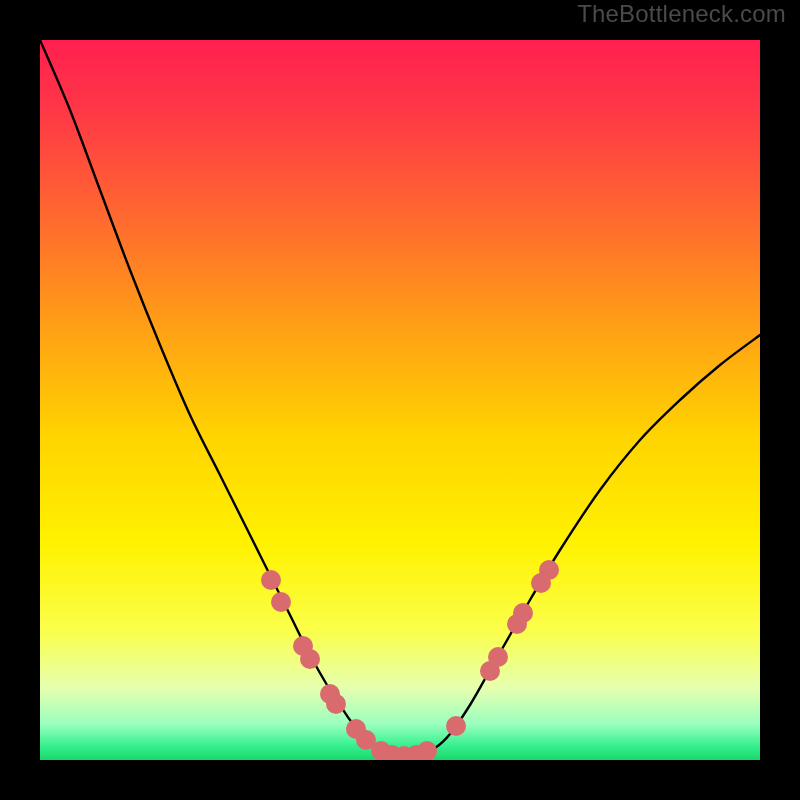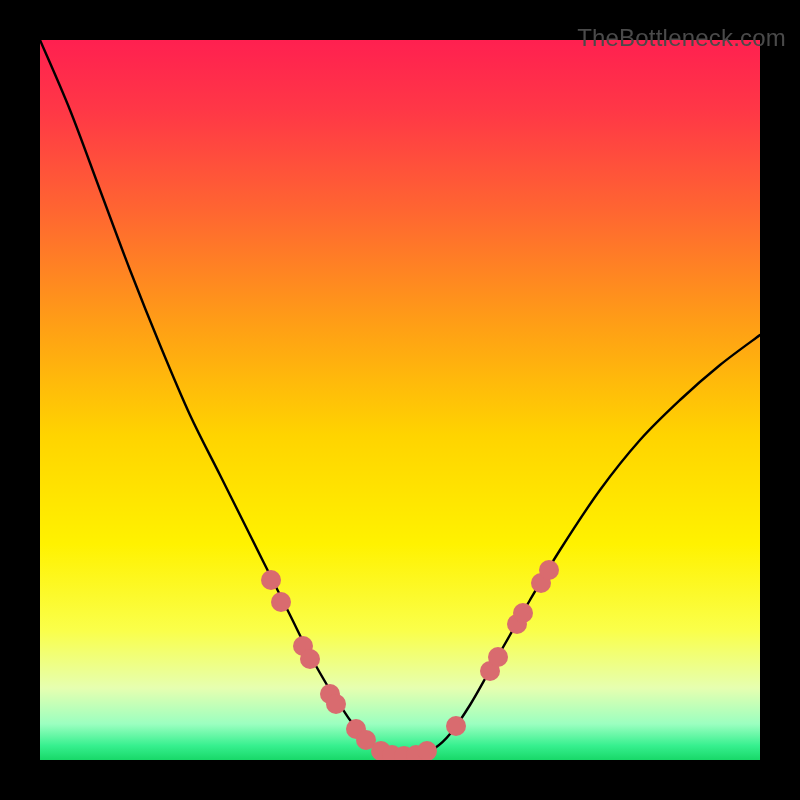--- a/index.html
+++ b/index.html
@@ -23,21 +23,21 @@
     width: 720px;
     height: 720px;
     overflow: hidden;
   }
   .gradient {
     position: absolute;
     inset: 0;
   }
   .watermark {
     position: absolute;
-    top: 24px;
+    top: 0;
     right: 14px;
     color: #4a4a4a;
     font-size: 24px;
     font-weight: 500;
     letter-spacing: 0.2px;
     z-index: 10;
   }
   svg.curve {
     position: absolute;
     inset: 0;

